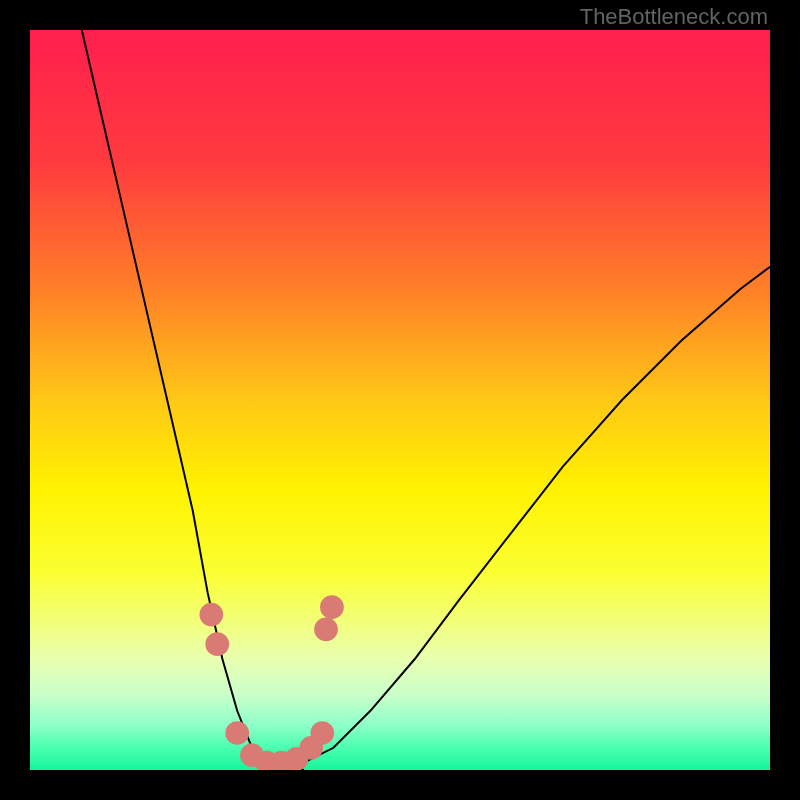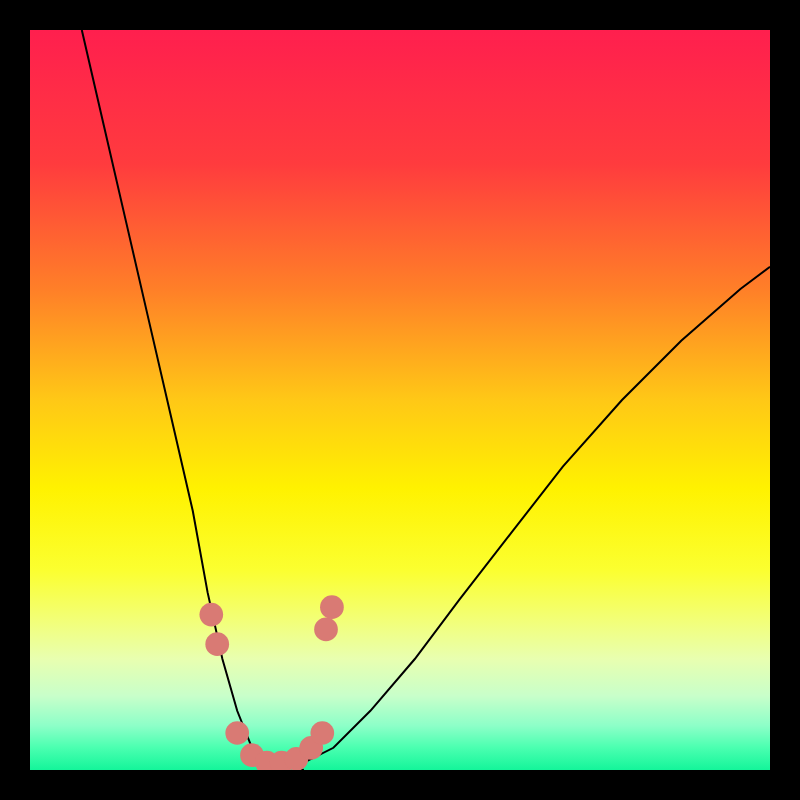--- a/index.html
+++ b/index.html
@@ -50,20 +50,21 @@
     left: 0;
     width: 100%;
     height: 100%;
   }
 </style>
 </head>
 <body>
 
 <div class="outer">
 
+  <div class="watermark">TheBottleneck.com</div>
 
   <div class="plot-area">
     <svg class="gradient" viewBox="0 0 100 100" preserveAspectRatio="none">
       <defs>
         <linearGradient id="bg" x1="0" y1="0" x2="0" y2="1">
             <stop offset="0%" stop-color="#ff1f4e"></stop>
             <stop offset="18%" stop-color="#ff3b3e"></stop>
             <stop offset="35%" stop-color="#ff7f28"></stop>
             <stop offset="50%" stop-color="#ffc816"></stop>
             <stop offset="62%" stop-color="#fff200"></stop>

